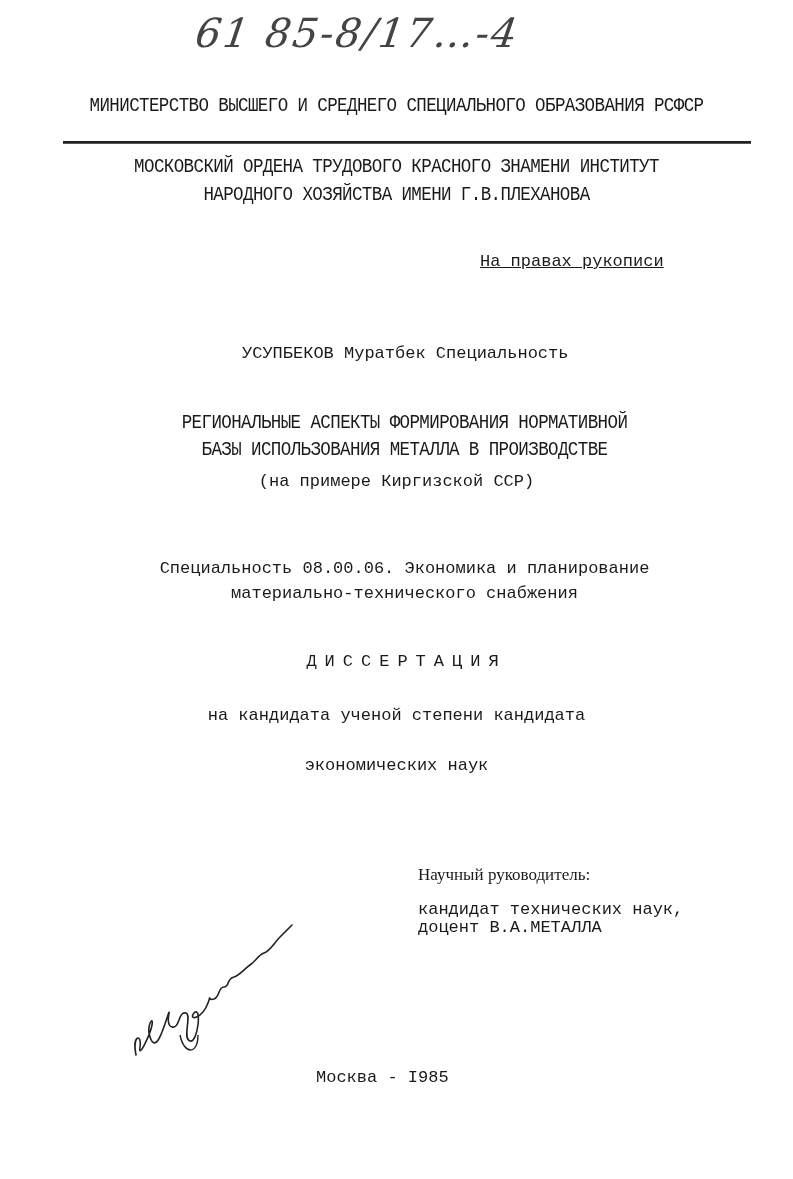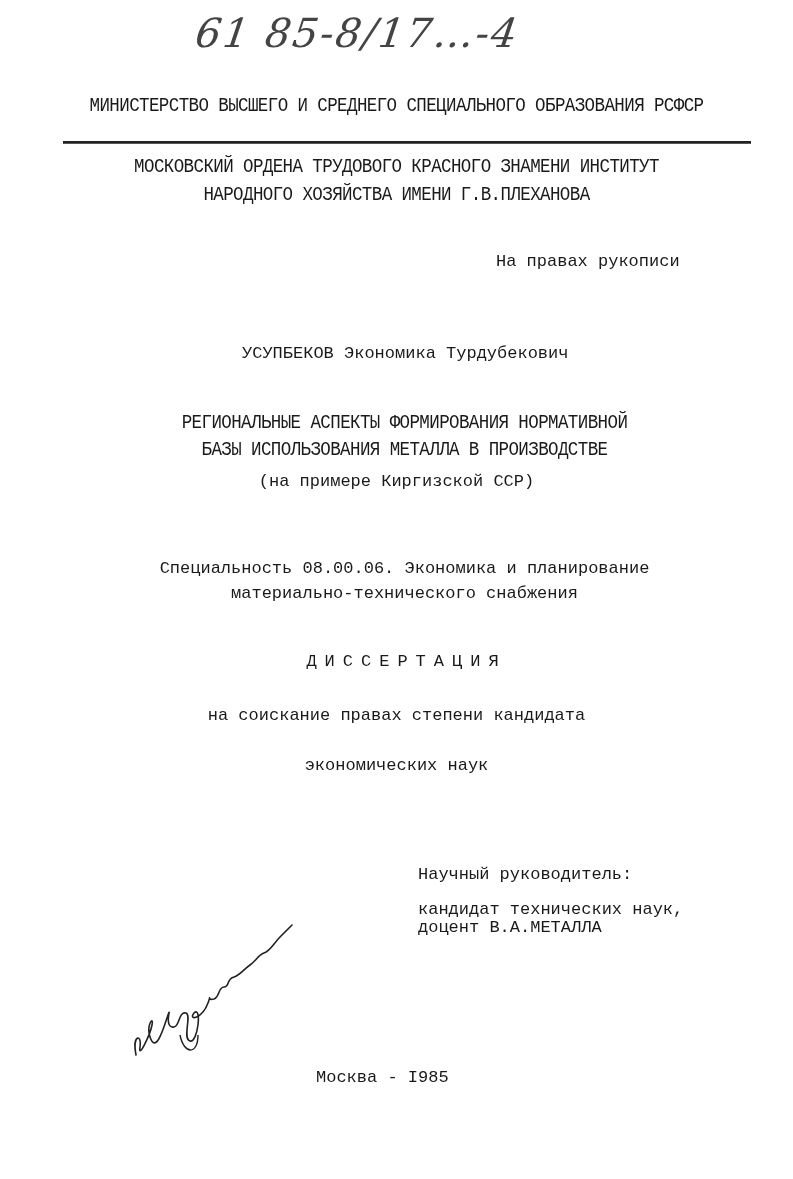--- a/index.html
+++ b/index.html
@@ -29,37 +29,37 @@
 
 <div class="abs handwritten" style="left:196px; top:10px;">61 85-8/17…-4</div>
 
 <div class="abs center caps" style="top:95px;">МИНИСТЕРСТВО ВЫСШЕГО И СРЕДНЕГО СПЕЦИАЛЬНОГО ОБРАЗОВАНИЯ РСФСР</div>
 
 <div class="rule"></div>
 
 <div class="abs center caps" style="top:156px;">МОСКОВСКИЙ ОРДЕНА ТРУДОВОГО КРАСНОГО ЗНАМЕНИ ИНСТИТУТ</div>
 <div class="abs center caps" style="top:184px;">НАРОДНОГО ХОЗЯЙСТВА ИМЕНИ Г.В.ПЛЕХАНОВА</div>
 
-<div class="abs body-text" style="left:496px; top:252px;">На правах рукописи</div>
+<div class="abs body-text" style="left:480px; top:252px;text-decoration:underline;">На правах рукописи</div>
 
-<div class="abs body-text" style="left:242px; top:344px;">УСУПБЕКОВ Экономика Турдубекович</div>
+<div class="abs body-text" style="left:242px; top:344px;">УСУПБЕКОВ Муратбек Специальность</div>
 
 <div class="abs center caps" style="top:412px; left:8px;">РЕГИОНАЛЬНЫЕ АСПЕКТЫ ФОРМИРОВАНИЯ НОРМАТИВНОЙ</div>
 <div class="abs center caps" style="top:439px; left:8px;">БАЗЫ ИСПОЛЬЗОВАНИЯ МЕТАЛЛА В ПРОИЗВОДСТВЕ</div>
 <div class="abs center body-text" style="top:472px;">(на примере Киргизской ССР)</div>
 
 <div class="abs center body-text" style="top:559px; left:8px;">Специальность 08.00.06. Экономика и планирование</div>
 <div class="abs center body-text" style="top:584px; left:8px;">материально-технического снабжения</div>
 
 <div class="abs center spaced" style="top:652px; left:10px;">ДИССЕРТАЦИЯ</div>
 
-<div class="abs center body-text" style="top:706px; left:0px;">на соискание правах степени кандидата</div>
+<div class="abs center body-text" style="top:706px; left:0px;">на кандидата ученой степени кандидата</div>
 <div class="abs center body-text" style="top:756px; left:0px;">экономических наук</div>
 
-<div class="abs body-text" style="left:418px; top:865px;">Научный руководитель:</div>
+<div class="abs body-text" style="left:418px; top:865px;font-family:Liberation Serif, serif;">Научный руководитель:</div>
 <div class="abs body-text" style="left:418px; top:900px;font-family:Liberation Mono, monospace;">кандидат технических наук,</div>
 <div class="abs body-text" style="left:418px; top:918px;">доцент В.А.МЕТАЛЛА</div>
 
 <svg class="signature" viewBox="0 0 170 150">
   <path d="M8 140 C 4 120, 14 118, 12 132 C 10 145, 22 120, 24 110 C 26 100, 18 110, 22 122 C 28 140, 36 112, 40 100 C 44 90, 36 110, 44 112 C 52 114, 50 96, 58 98 C 64 100, 54 124, 62 126 C 70 128, 74 90, 66 98 C 60 106, 74 104, 80 88 C 84 78, 78 86, 86 84 C 92 82, 90 72, 96 72 C 102 72, 98 64, 106 62 C 112 60, 116 54, 122 50 C 128 46, 130 40, 136 38 C 142 36, 146 28, 152 22 C 156 18, 160 14, 164 10" fill="none" stroke="#222" stroke-width="1.6" stroke-linecap="round"></path>
   <path d="M52 120 C 56 140, 70 140, 70 120" fill="none" stroke="#222" stroke-width="1.4"></path>
 </svg>
 
 <div class="abs body-text" style="left:316px; top:1068px;">Москва - I985</div>
 

